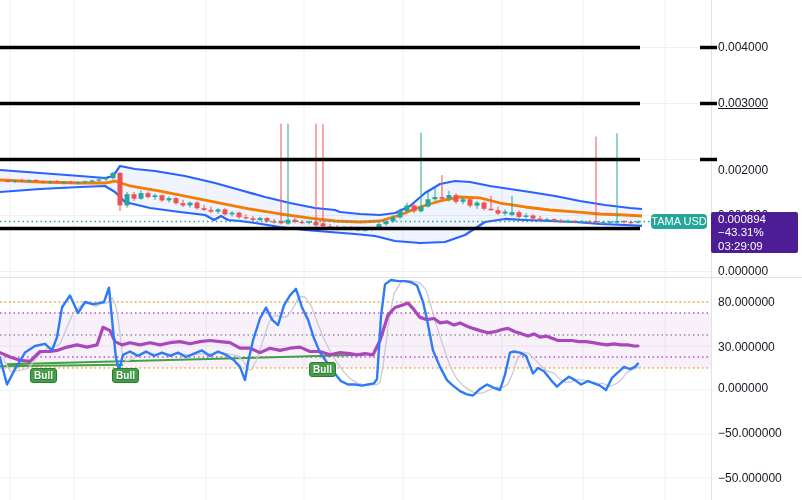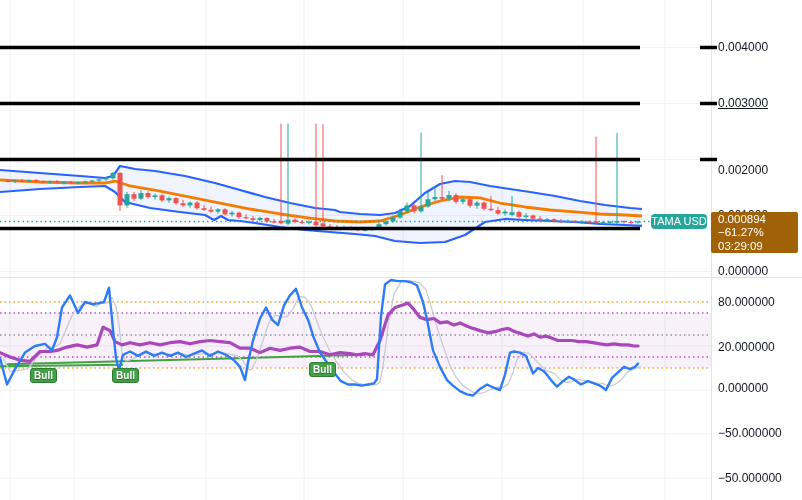--- a/index.html
+++ b/index.html
@@ -5,21 +5,21 @@
   html,body{margin:0;padding:0;background:#fff;}
   body{font-family:"Liberation Sans", sans-serif;}
   #stage{position:relative;width:802px;height:500px;background:#ffffff;overflow:hidden;}
   #chart-svg{position:absolute;left:0;top:0;}
   .axis-label{position:absolute;left:718px;font-size:12px;color:#131722;white-space:nowrap;line-height:14px;}
   .bull-label{position:absolute;width:25px;height:13px;background:#43a047;border:1px solid #2e7d32;
     border-radius:3px;color:#fff;font-size:10px;font-weight:bold;text-align:center;line-height:13px;
     text-shadow:0 1px 1px rgba(0,0,0,.35);}
   #symbol-tag{position:absolute;left:651px;top:214px;width:56px;height:15px;background:#26a69a;
     border-radius:4px;color:#fff;font-size:11px;line-height:15px;text-align:center;white-space:nowrap;}
-  #price-badge{position:absolute;left:711px;top:212px;width:87px;height:41px;background:#a16207;
+  #price-badge{position:absolute;left:711px;top:212px;width:87px;height:41px;background:#4c1d95;
     border-radius:2px;color:#fff;font-size:11.5px;line-height:13.4px;padding:1px 0 0 7px;box-sizing:border-box;}
   #axis-area{position:absolute;left:712px;top:0;width:90px;height:500px;}
 </style>
 </head>
 <body>
 
 <div id="stage">
   <svg id="chart-svg" width="802" height="500">
       <g>
         <line x1="10" y1="0" x2="10" y2="500" stroke="#eef0f4" stroke-width="1"></line>
@@ -265,29 +265,29 @@
     </svg>
 
   <div id="axis-area"></div>
 
   <div class="axis-label" style="top: 40px;">0.004000</div>
     <div class="axis-label" style="top: 96px; text-decoration: underline;">0.003000</div>
     <div class="axis-label" style="top: 163px;">0.002000</div>
     <div class="axis-label" style="top: 208px;">0.001000</div>
     <div class="axis-label" style="top: 264px;">0.000000</div>
     <div class="axis-label" style="top: 295px;">80.000000</div>
-    <div class="axis-label" style="top: 340px;">20.000000</div>
+    <div class="axis-label" style="top: 340px;">30.000000</div>
     <div class="axis-label" style="top: 381px;">0.000000</div>
     <div class="axis-label" style="top: 426px;">−50.000000</div>
     <div class="axis-label" style="top: 471px;">−50.000000</div>
     <div id="symbol-tag">
     <span>TAMA USD</span>
   </div>
 
   <div id="price-badge">
     <div>0.000894</div>
-    <div>−61.27%</div>
+    <div>−43.31%</div>
     <div>03:29:09</div>
   </div>
 <div class="bull-label" style="left: 30px; top: 368px;">Bull</div>
     <div class="bull-label" style="left: 112px; top: 368px;">Bull</div>
     <div class="bull-label" style="left: 309px; top: 362px;">Bull</div>
   </div>
 
 </body></html>

